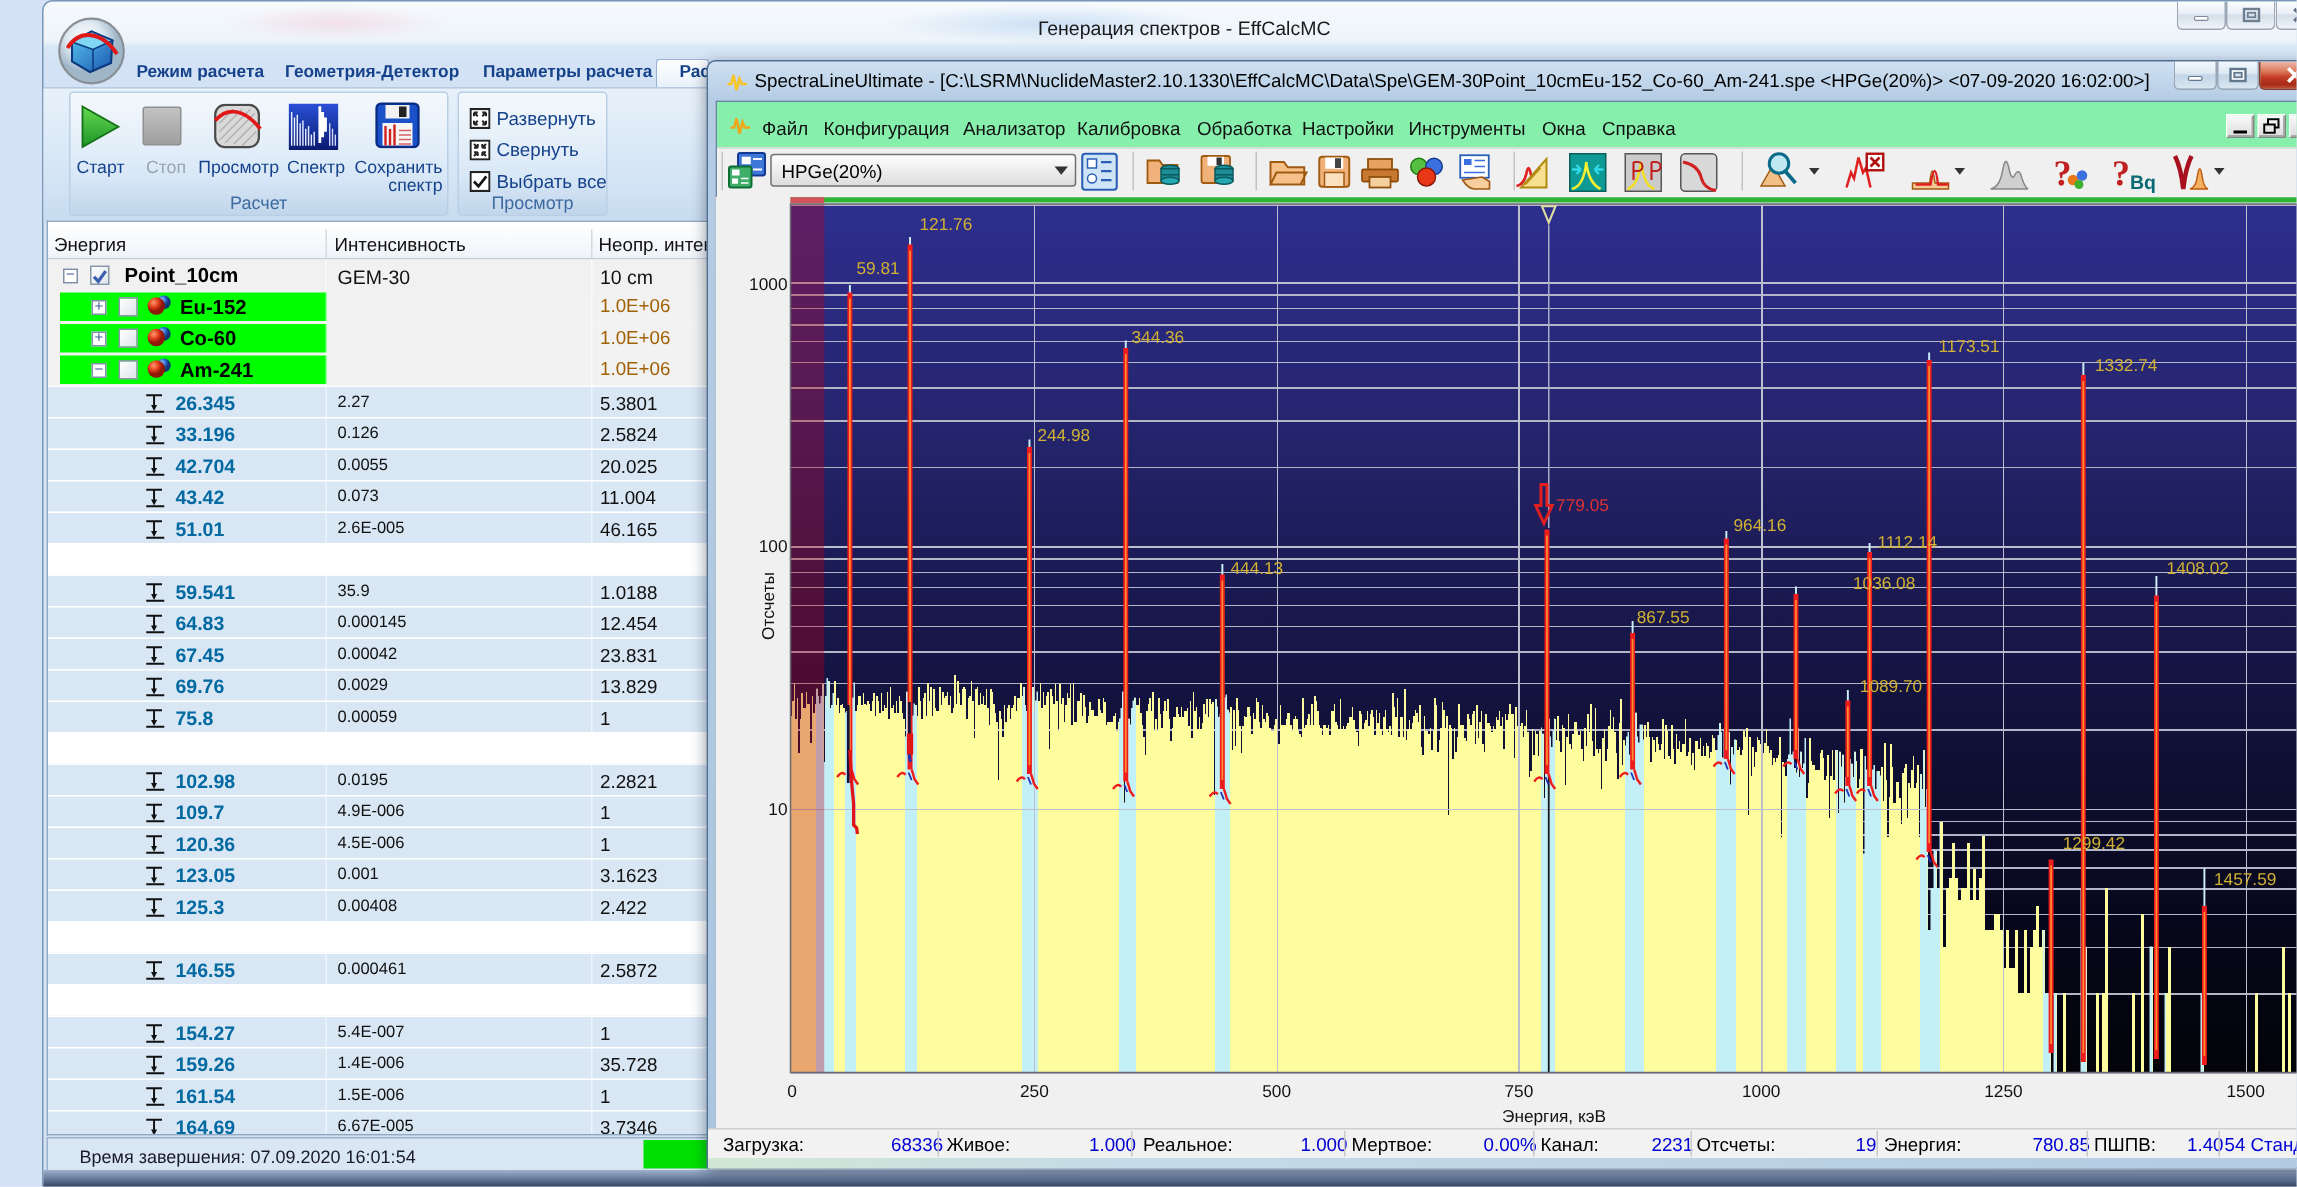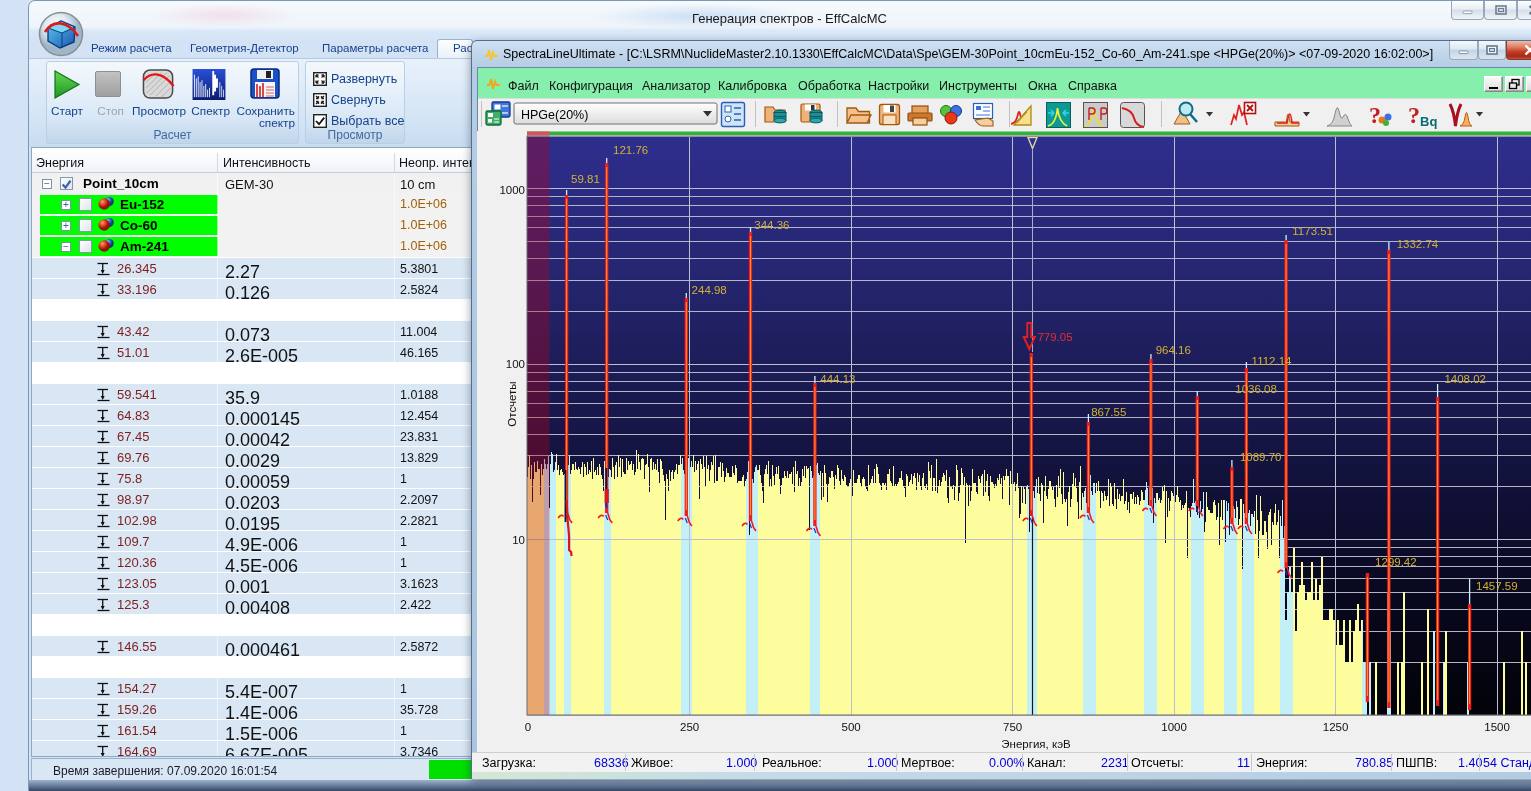--- a/index.html
+++ b/index.html
@@ -5,43 +5,43 @@
 #desktop { position:relative; width:1531px; height:791px;margin-left:28px; }
 #main { position:absolute; left:0; top:0; width:1531px; height:791px;
   background:linear-gradient(#f6fafd, #eef4fa 26px, #d9e8f7 30px, #d3e3f5 40px);
   border:1px solid #7a97b8; border-radius:7px 7px 0 0; }
 #mtitle { position:absolute; left:663px; top:10px; font-size:13px; color:#1a1a1a; }
 .wbtns { position:absolute; top:0; display:flex; }
 .wb { width:33px; height:19px; border:1px solid #9ba7b7; border-top:none; background:linear-gradient(#fdfeff,#e8eef5 45%,#d4dde9 50%,#f0f5fa);
   color:#4a5a6a; text-align:center; border-radius:0 0 4px 4px; position:relative; }
 .wb svg { position:absolute; left:50%; top:50%; transform:translate(-50%,-50%); }
 #appicon { position:absolute; left:9px; top:10px; }
-#tabs { position:absolute; left:0; top:38px; width:444px; height:19px; font-size:11.5px; color:#15428b; overflow:hidden; }
+#tabs { position:absolute; left:0; top:38px; width:444px; height:19px; font-size:11.5px; color:#15428b; overflow:hidden;font-weight:bold; }
 #tabs .tab { position:absolute; top:3px; }
 .seltab { position:absolute; left:408px; top:0px; width:36px; height:19px; background:linear-gradient(#fdfefe,#e8f1fa);
   border:1px solid #98b2d2; border-bottom:none; border-radius:3px 3px 0 0; }
 #ribbon { position:absolute; left:0; top:57px; width:444px; height:89px;
   background:linear-gradient(#e8f1fa,#d6e6f6 60%,#c8dcf0); border-top:1px solid #b5cbe2; }
 .group { position:absolute; top:2px; height:83px; border:1px solid #b9cfe6; border-radius:3px;
   background:linear-gradient(rgba(255,255,255,0.5), rgba(230,240,250,0.2) 70%, rgba(183,205,228,0.45)); }
 .glabel { position:absolute; bottom:1px; width:100%; text-align:center; font-size:12px; color:#3e6aa0; }
 .blabel { position:absolute; top:47px; font-size:11.8px; color:#15428b; text-align:right; line-height:1.0; }
 .blabel.dis { color:#9aa4ae; }
 .clabel { position:absolute; font-size:12.5px; color:#15428b; }
 #tablearea { position:absolute; left:2px; top:146px; width:442px; height:610px; background:#fff; border:1px solid #8ea8c4; border-right:none; overflow:hidden; }
 #thead { position:absolute; left:0; top:3px; width:441px; height:22px; background:linear-gradient(#fefefe,#eff3f8); border-bottom:1px solid #c5cdd8; font-size:12.5px; color:#111; }
 #thead span { position:absolute; top:5px; white-space:nowrap; }
 #thead i { position:absolute; top:2px; height:19px; border-left:1px solid #d4dae2; }
 .prow,.nrow,.trow { position:absolute; left:0; width:441px; height:21px; font-size:13px; }
 .prow { background:#f1f1f1; }
 .nrow { background:#f2f2f2; }
 .ngreen { position:absolute; left:8px; top:1px; width:178px; height:19px; background:#00fe00; }
 .trow { background:#d9e7f5; border-top:1px solid #fff; }
-.trow .en { position:absolute; left:85px; top:3px; font-weight:normal; color:#7f1d1d; }
-.c2 { position:absolute; left:193px; top:3.5px; font-size:18px; color:#111; }
+.trow .en { position:absolute; left:85px; top:3px; font-weight:bold; color:#0369a1; }
+.c2 { position:absolute; left:193px; top:3.5px; font-size:11px; color:#111; }
 .c3 { position:absolute; left:368px; top:3.5px; font-size:12.5px; color:#111; }
 .c3v { position:absolute; left:368px; top:3px; font-size:12.5px; color:#a16207; }
 .pnm { position:absolute; left:51px; top:2.5px; font-weight:bold; font-size:13.5px; }
 .nm { position:absolute; left:88px; top:2.5px; font-weight:bold; font-size:13.5px; }
 .exp { position:absolute; top:5.5px; width:10px; height:10px; border:1px solid #8090a8; background:#fff; color:#4060a0;
   font-size:10px; line-height:8px; text-align:center; }
 .cb { position:absolute; top:3.5px; width:13px; height:13px; border:1px solid #8898a8; background:linear-gradient(135deg,#fff,#dde4ea); }
 #mstatus { position:absolute; left:2px; top:757px; width:442px; height:24px; background:#d9e7f5; border:1px solid #9ab2cc;
   font-size:12px; color:#1a1a2e; padding:5px 0 0 21px; }
 #mprog { position:absolute; left:400px; top:759px; width:44px; height:19px; background:#00e000; }
@@ -319,20 +319,33 @@
               <line x1="1.5" y1="1.5" x2="12" y2="1.5"></line>
               <line x1="6.7" y1="1.5" x2="6.7" y2="10"></line>
               <line x1="1.5" y1="12.5" x2="13.5" y2="12.5"></line>
             </g>
             <path d="M4.7 8 h4 l-2 4 z" fill="#111"></path>
           </svg>
           <span class="en">33.196</span>
           <span class="c2">0.126</span>
           <span class="c3">2.5824</span>
         </div>
+        <div class="trow" style="top:151px">
+          <svg width="15" height="14" viewBox="0 0 15 14" style="position:absolute;left:64px;top:4px">
+            <g stroke="#111" stroke-width="1.3" fill="none">
+              <line x1="1.5" y1="1.5" x2="12" y2="1.5"></line>
+              <line x1="6.7" y1="1.5" x2="6.7" y2="10"></line>
+              <line x1="1.5" y1="12.5" x2="13.5" y2="12.5"></line>
+            </g>
+            <path d="M4.7 8 h4 l-2 4 z" fill="#111"></path>
+          </svg>
+          <span class="en">42.704</span>
+          <span class="c2">0.0055</span>
+          <span class="c3">20.025</span>
+        </div>
         <div class="trow" style="top:172px">
           <svg width="15" height="14" viewBox="0 0 15 14" style="position:absolute;left:64px;top:4px">
             <g stroke="#111" stroke-width="1.3" fill="none">
               <line x1="1.5" y1="1.5" x2="12" y2="1.5"></line>
               <line x1="6.7" y1="1.5" x2="6.7" y2="10"></line>
               <line x1="1.5" y1="12.5" x2="13.5" y2="12.5"></line>
             </g>
             <path d="M4.7 8 h4 l-2 4 z" fill="#111"></path>
           </svg>
           <span class="en">43.42</span>
@@ -409,33 +422,20 @@
             <g stroke="#111" stroke-width="1.3" fill="none">
               <line x1="1.5" y1="1.5" x2="12" y2="1.5"></line>
               <line x1="6.7" y1="1.5" x2="6.7" y2="10"></line>
               <line x1="1.5" y1="12.5" x2="13.5" y2="12.5"></line>
             </g>
             <path d="M4.7 8 h4 l-2 4 z" fill="#111"></path>
           </svg>
           <span class="en">75.8</span>
           <span class="c2">0.00059</span>
           <span class="c3">1</span>
-        </div>
-        <div class="trow" style="top:340px">
-          <svg width="15" height="14" viewBox="0 0 15 14" style="position:absolute;left:64px;top:4px">
-            <g stroke="#111" stroke-width="1.3" fill="none">
-              <line x1="1.5" y1="1.5" x2="12" y2="1.5"></line>
-              <line x1="6.7" y1="1.5" x2="6.7" y2="10"></line>
-              <line x1="1.5" y1="12.5" x2="13.5" y2="12.5"></line>
-            </g>
-            <path d="M4.7 8 h4 l-2 4 z" fill="#111"></path>
-          </svg>
-          <span class="en">98.97</span>
-          <span class="c2">0.0203</span>
-          <span class="c3">2.2097</span>
         </div>
         <div class="trow" style="top:361px">
           <svg width="15" height="14" viewBox="0 0 15 14" style="position:absolute;left:64px;top:4px">
             <g stroke="#111" stroke-width="1.3" fill="none">
               <line x1="1.5" y1="1.5" x2="12" y2="1.5"></line>
               <line x1="6.7" y1="1.5" x2="6.7" y2="10"></line>
               <line x1="1.5" y1="12.5" x2="13.5" y2="12.5"></line>
             </g>
             <path d="M4.7 8 h4 l-2 4 z" fill="#111"></path>
           </svg>
@@ -974,21 +974,21 @@
     <span class="lab" style="left:290px">Реальное:</span>
         <span class="val" style="left:395px">1.000</span>
         <i style="left:424px"></i>
     <span class="lab" style="left:429px">Мертвое:</span>
         <span class="val" style="left:517px">0.00%</span>
         <i style="left:550px"></i>
     <span class="lab" style="left:555px">Канал:</span>
         <span class="val" style="left:629px">2231</span>
         <i style="left:655px"></i>
     <span class="lab" style="left:659px">Отсчеты:</span>
-        <span class="val" style="left:765px">11</span>
+        <span class="val" style="left:765px">19</span>
         <i style="left:779px"></i>
     <span class="lab" style="left:784px">Энергия:</span>
         <span class="val" style="left:883px">780.85</span>
         <i style="left:919px"></i>
     <span class="lab" style="left:924px">ПШПВ:</span>
         <span class="val" style="left:986px">1.40</span>
         <i style="left:1007px"></i>
     <span class="val" style="left:1011px;white-space:nowrap">54 Стандарт</span>
   </div>
   <div id="slbottom"></div>

